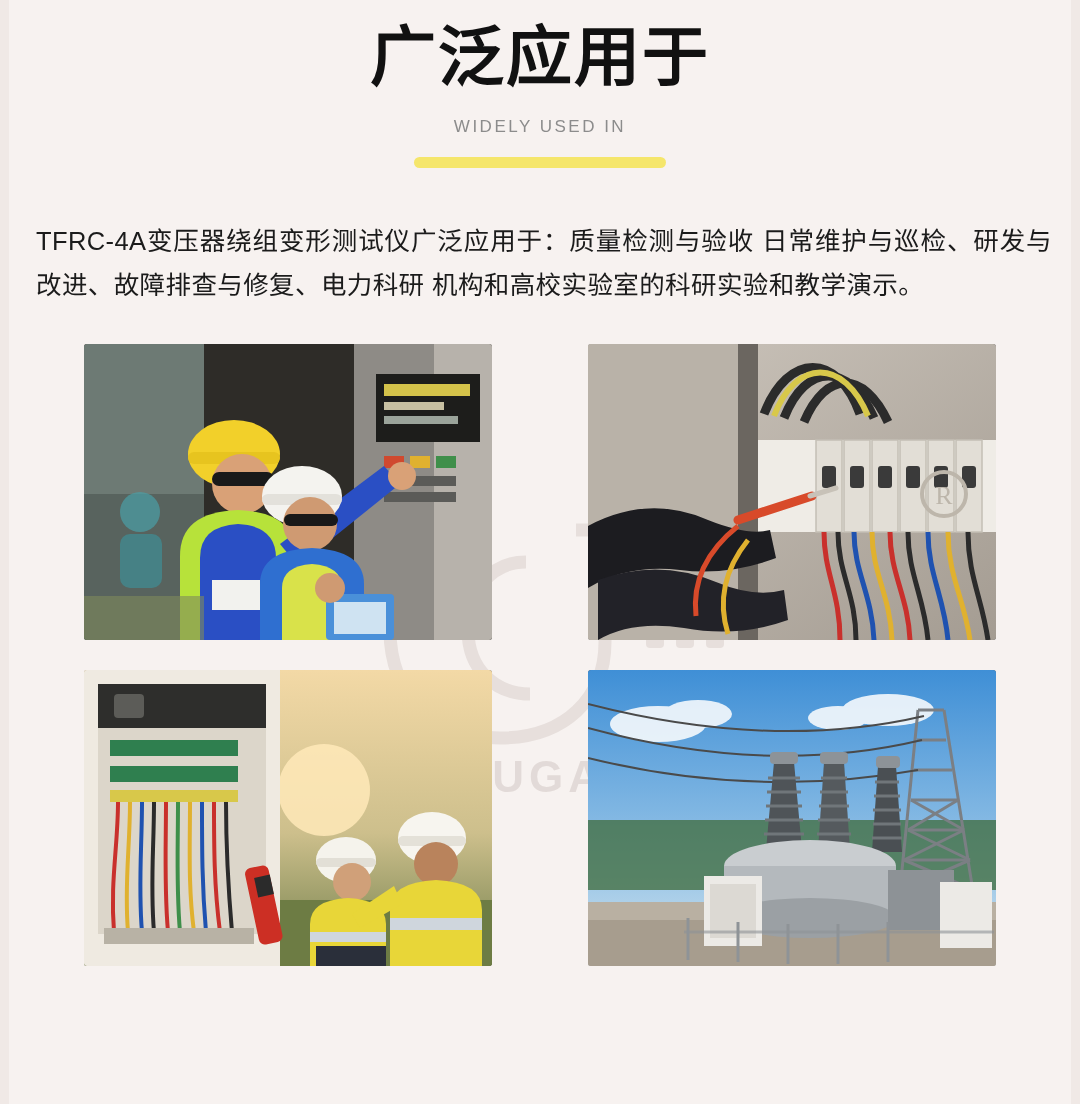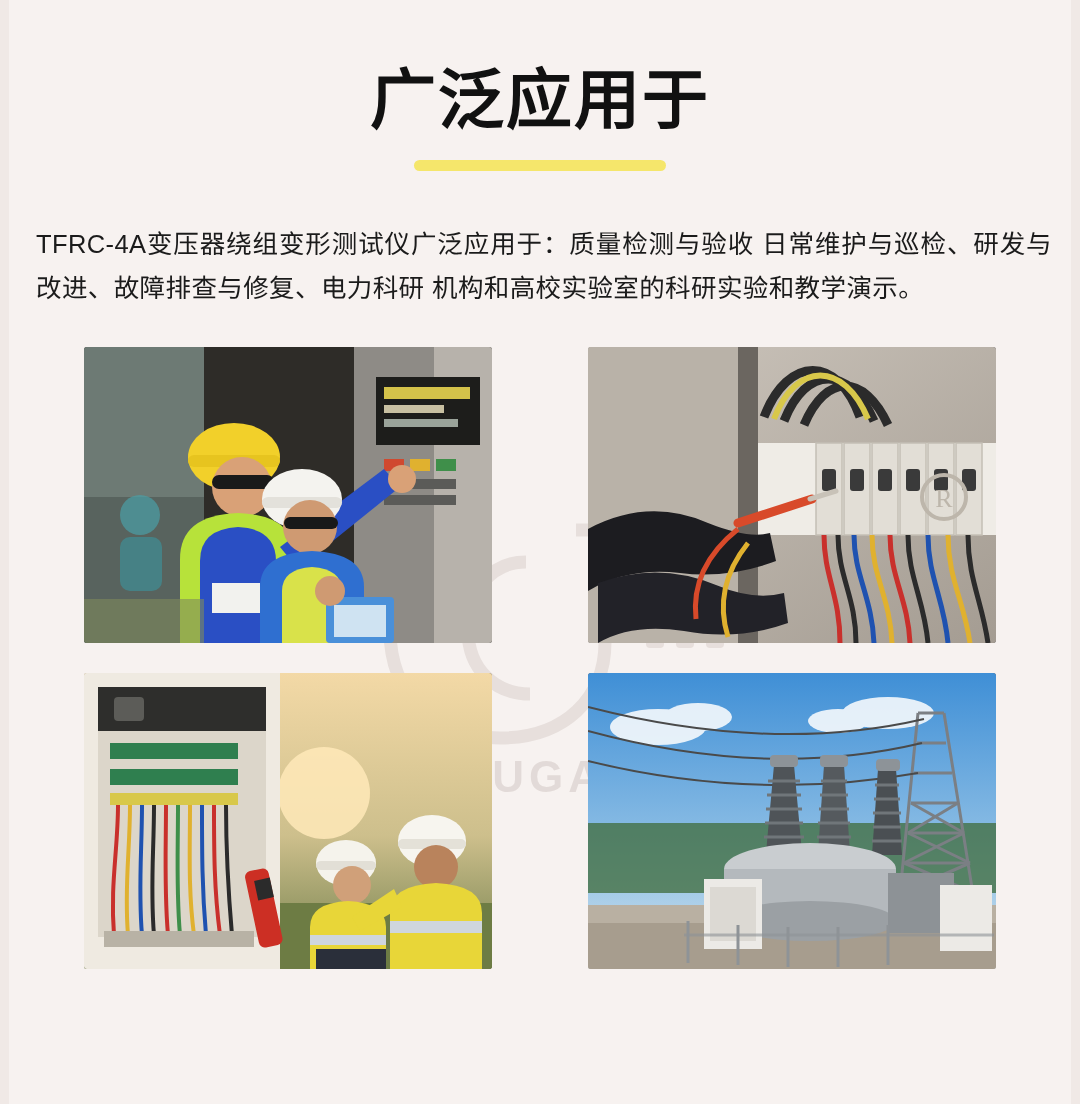--- a/index.html
+++ b/index.html
@@ -58,21 +58,20 @@
     padding-top: 18px;
     text-align: center;
   }
   .title-cn {
     font-size: 66px;
     line-height: 1.2;
     font-weight: bold;
     color: #111111;
     letter-spacing: 2px;
     font-family: "Liberation Sans", sans-serif;
-    margin-top: 43px;
   }
   .title-en {
     margin-top: 20px;
     font-size: 17px;
     letter-spacing: 2.5px;
     color: #8c8c8c;
     font-family: "Liberation Sans", sans-serif;
   }
   .accent-bar {
     margin: 20px auto 0 auto;
@@ -133,20 +132,21 @@
       <rect x="316" y="120" width="18" height="58" rx="4"></rect>
       <rect x="346" y="100" width="18" height="78" rx="4"></rect>
       <rect x="376" y="140" width="18" height="38" rx="4"></rect>
     </g>
   </svg>
   <div class="wm-text">WUGAO</div>
 </div>
 
 <div class="header">
   <div class="title-cn">广泛应用于</div>
+  <div class="title-en">WIDELY USED IN</div>
   <div class="accent-bar"></div>
 </div>
 
 <p class="body-copy">TFRC-4A变压器绕组变形测试仪广泛应用于：质量检测与验收 日常维护与巡检、研发与改进、故障排查与修复、电力科研 机构和高校实验室的科研实验和教学演示。</p>
 
 <div class="photo-grid">
 
   <div class="photo">
     <svg viewBox="0 0 408 296" preserveAspectRatio="none" xmlns="http://www.w3.org/2000/svg">
       <defs>

